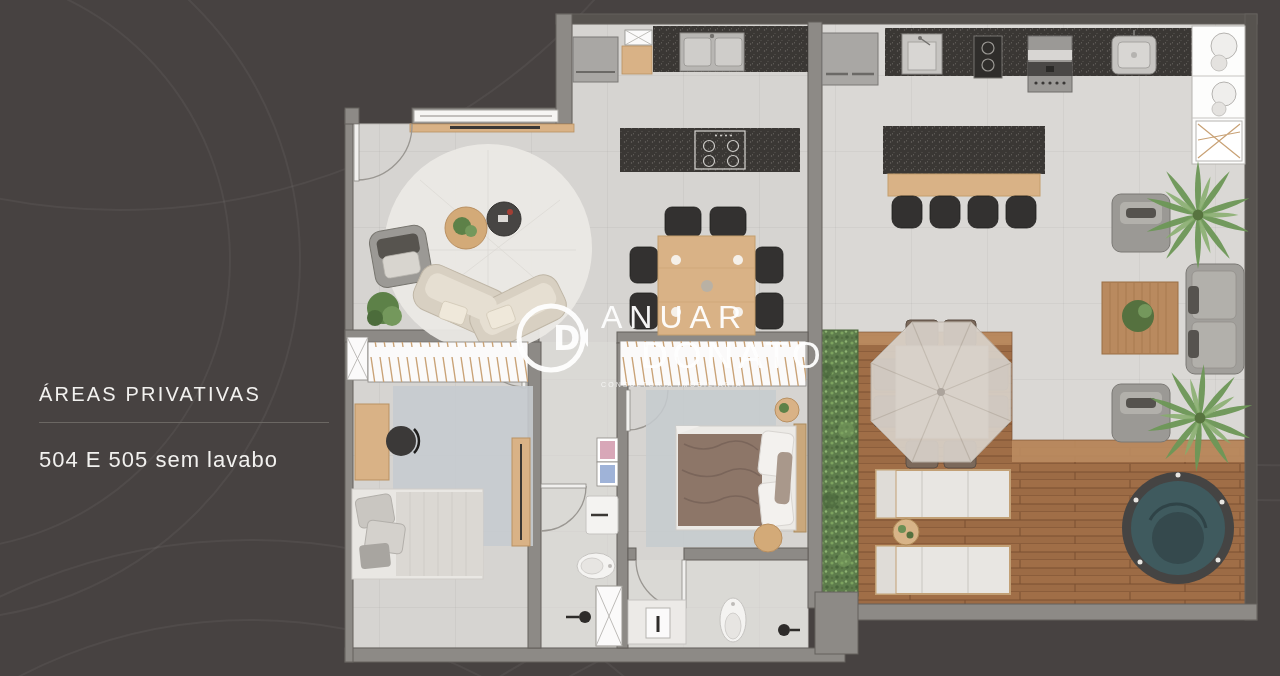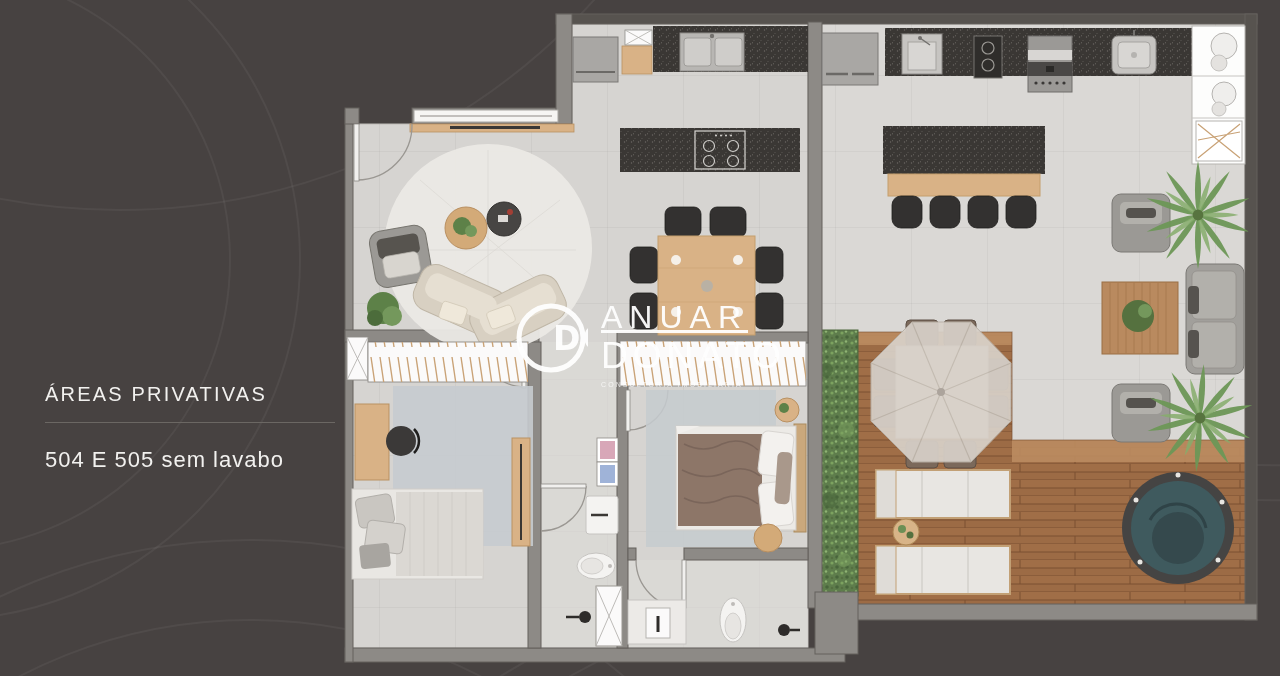--- a/index.html
+++ b/index.html
@@ -2,30 +2,30 @@
 <html style="--bg: #474241; --arc: #5a5552; --text: #f2f1ef; --divider: #6b6763; --floor: #d6d4d1; --floor2: #dad8d5; --floor3: #dedcd9; --wall: #8d8a86; --wall-dark: #57534f; --wall-edge: #64615d; --counter: #3a3734; --wood: #d9b286; --wood-dark: #b98a5f; --deck: #9c6b45; --deck-step: #bb8c60; --hedge: #5e7d4c; --white: #f4f3f1; --rug: #ebe9e5; --rug-blue: #c6cbcf; --sofa: #d8d0c2; --gray-furn: #9b9995; --dark-furn: #333130; --bed-brown: #8d7668; --water: #3f5a5e; --tub-rim: #454443; --green: #5d8148; --green-light: #74985c; --art-pink: #d8a7b8; --art-blue: #9fb3d8;"><head>
 <meta charset="utf-8">
 <style>
   html,body{margin:0;padding:0;background:#2e2b29;}
   .stage{position:relative;width:1280px;height:676px;overflow:hidden;
          background:var(--bg,#474241);font-family:"Liberation Sans",sans-serif;}
   .stage svg{display:block;}
   .bg-arcs{position:absolute;inset:0;}
   .plan{position:absolute;inset:0;}
   
-  .panel{position:absolute;left:45px;top:383px;width:300px;color:var(--text,#f2f1ef);}
+  .panel{position:absolute;left:39px;top:383px;width:300px;color:var(--text,#f2f1ef);}
   .panel .title{font-size:20px;letter-spacing:2.2px;font-weight:400;white-space:nowrap;}
   .panel .divider{height:1px;background:var(--divider,#6b6763);margin:16px 0 24px 0;width:290px;}
   .panel .subtitle{font-size:22px;letter-spacing:1px;font-weight:400;white-space:nowrap;margin-top:24px;}
   
   .watermark{position:absolute;left:514px;top:301px;display:flex;align-items:flex-start;
              color:#ffffff;opacity:.95;pointer-events:none;}
   .wm-text{margin-left:13px;line-height:1;}
-  .wm-line1{font-size:32px;letter-spacing:7px;font-weight:400;text-decoration:underline;}
-  .wm-line2{font-size:37px;letter-spacing:5px;font-weight:400;margin-top:4px;}
+  .wm-line1{font-size:32px;letter-spacing:7px;font-weight:400;}
+  .wm-line2{font-size:37px;letter-spacing:5px;font-weight:400;margin-top:4px;margin-left:40px;}
   .wm-tag{font-size:7px;letter-spacing:2.1px;margin-top:7px;opacity:.8;white-space:nowrap;}
 </style>
 </head>
 <body>
 
 <div class="stage">
 
   <svg class="bg-arcs" width="1280" height="676" viewBox="0 0 1280 676">
     <g fill="none" stroke="#ffffff" stroke-opacity="0.05" stroke-width="2">
       <circle cx="250" cy="1120" r="500"></circle>

